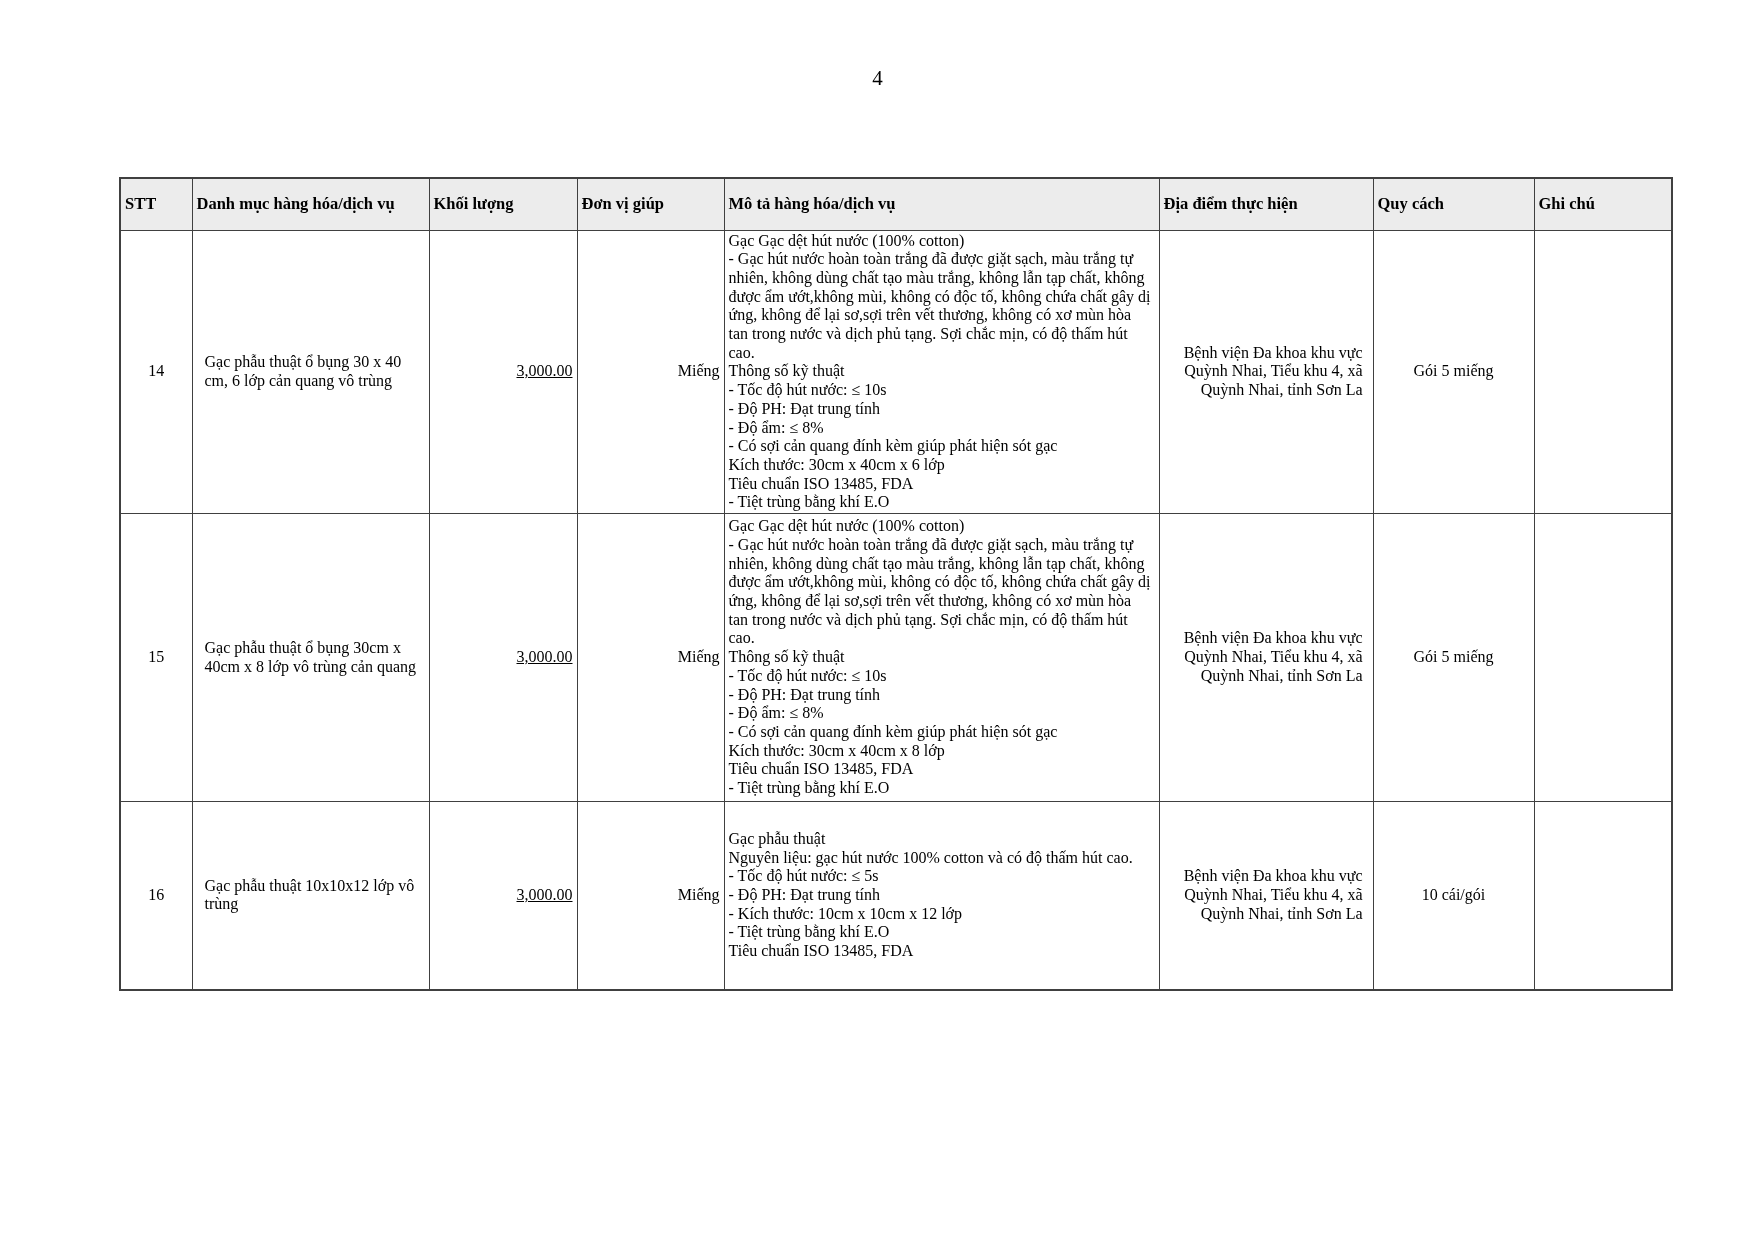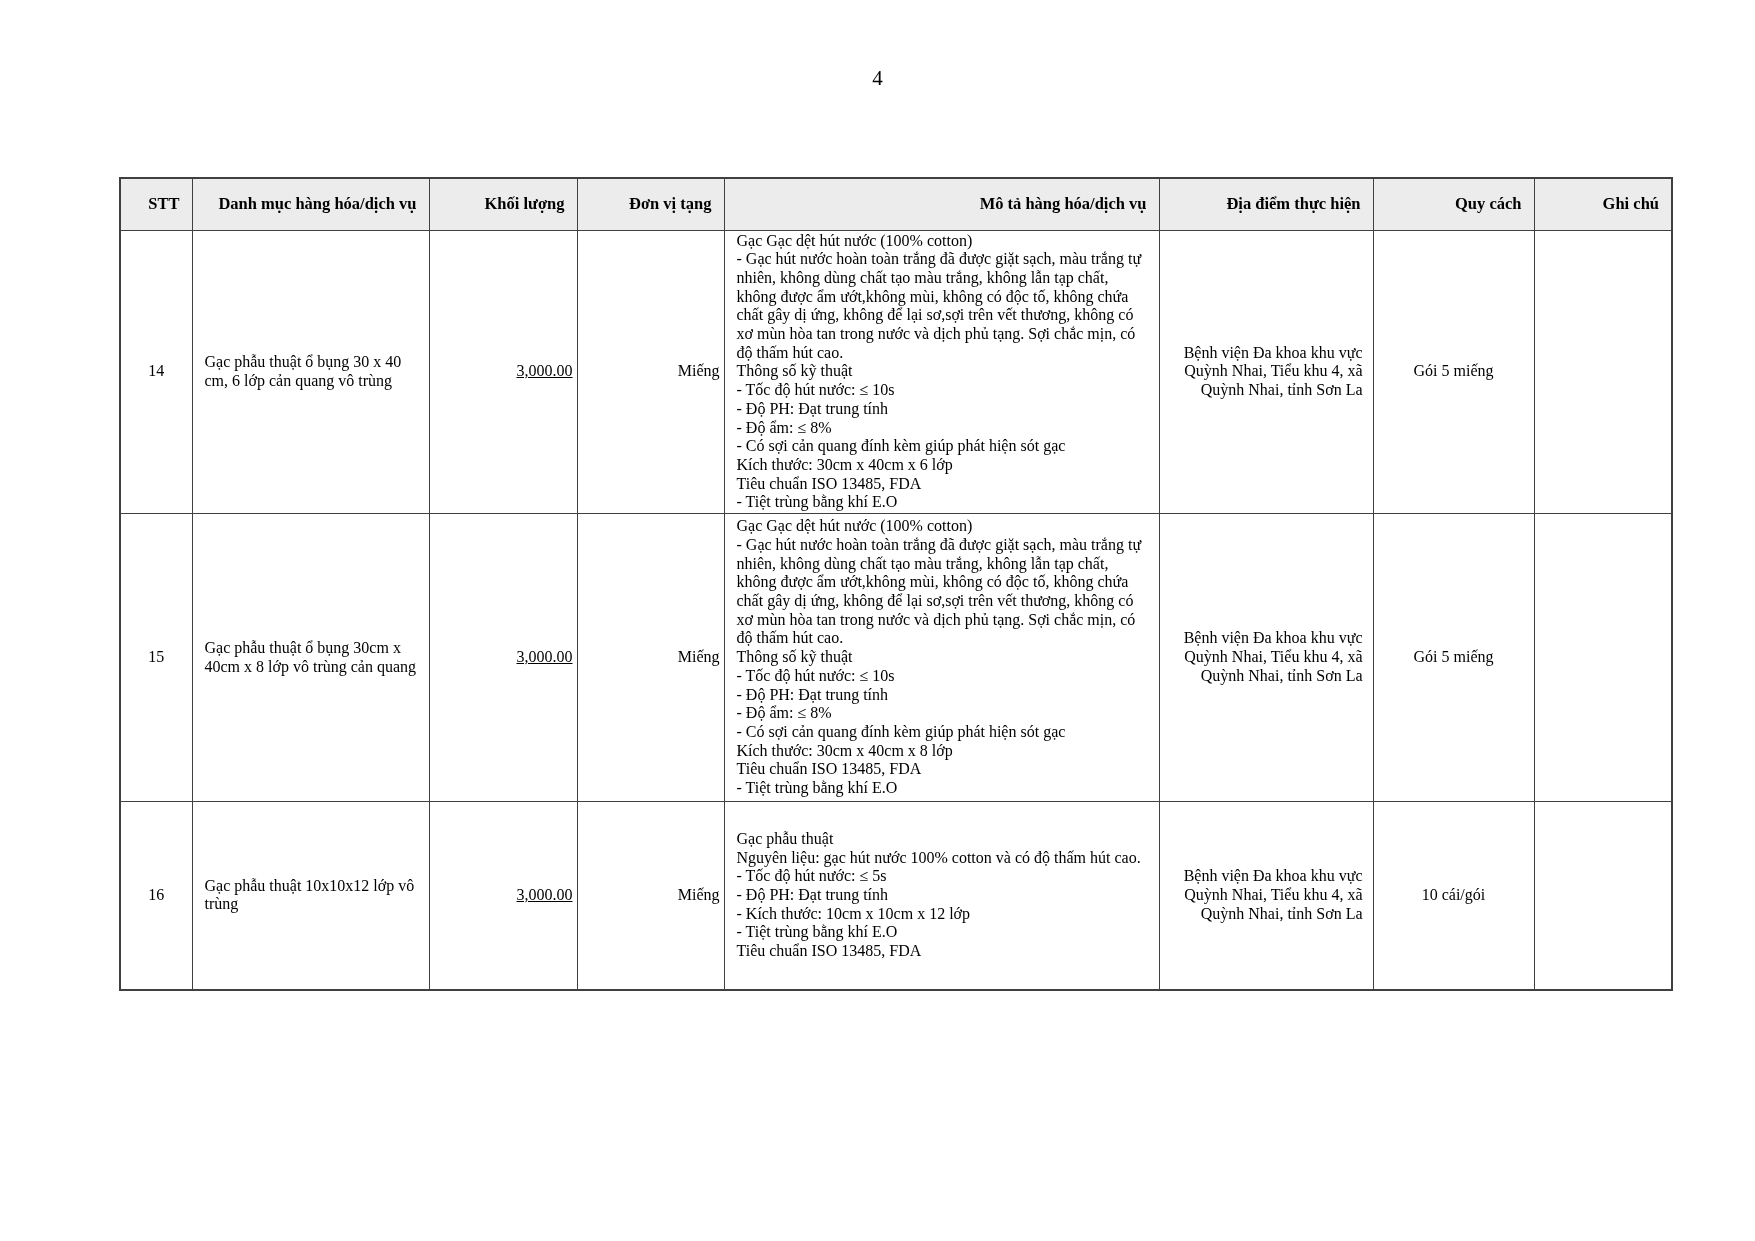--- a/index.html
+++ b/index.html
@@ -37,39 +37,39 @@
     font-size: 16px;
     overflow: hidden;
   }
   .doc-table thead tr {
     height: 52px;
   }
   .doc-table th {
     background: #ececec;
     font-weight: bold;
     font-size: 16.5px;
-    text-align: right;
+    text-align: left;
     vertical-align: middle;
-    padding: 2px 12px;
+    padding: 2px 4px;
   }
   .doc-table tbody td {
     vertical-align: middle;
     line-height: 18.7px;
   }
   tr.row-14 { height: 281px; }
   tr.row-15 { height: 288px; }
   tr.row-16 { height: 188px; }
   td.c-stt  { text-align: center; padding: 2px 4px; }
   td.c-name { text-align: left;   padding: 4px 12px; margin-top: 23px; }
   td.c-qty  { text-align: right; padding: 18px 4px; text-decoration: underline; }
   td.c-unit { text-align: right; padding: 2px 4px; }
   td.c-desc {
     text-align: left;
     vertical-align: middle;
-    padding: 1px 12px;
+    padding: 1px 4px;
     white-space: pre-line;
   }
   td.c-place { text-align: right;   padding: 4px 10px; }
   td.c-spec  { text-align: center; padding: 2px 12px; }
   td.c-note  { padding: 2px 4px; }
 </style>
 </head>
 <body>
 
 <div class="page-number">4</div>
@@ -83,21 +83,21 @@
     <col style="width:435px">
     <col style="width:214px">
     <col style="width:161px">
     <col style="width:138px">
   </colgroup>
   <thead>
     <tr>
       <th>STT</th>
       <th>Danh mục hàng hóa/dịch vụ</th>
       <th>Khối lượng</th>
-      <th>Đơn vị tạng</th>
+      <th>Đơn vị giúp</th>
       <th>Mô tả hàng hóa/dịch vụ</th>
       <th>Địa điểm thực hiện</th>
       <th>Quy cách</th>
       <th>Ghi chú</th>
     </tr>
   </thead>
   <tbody>
     <tr class="row-14">
       <td class="c-stt">14</td>
       <td class="c-name">Gạc phẫu thuật ổ bụng 30 x 40 cm, 6 lớp cản quang vô trùng</td>

